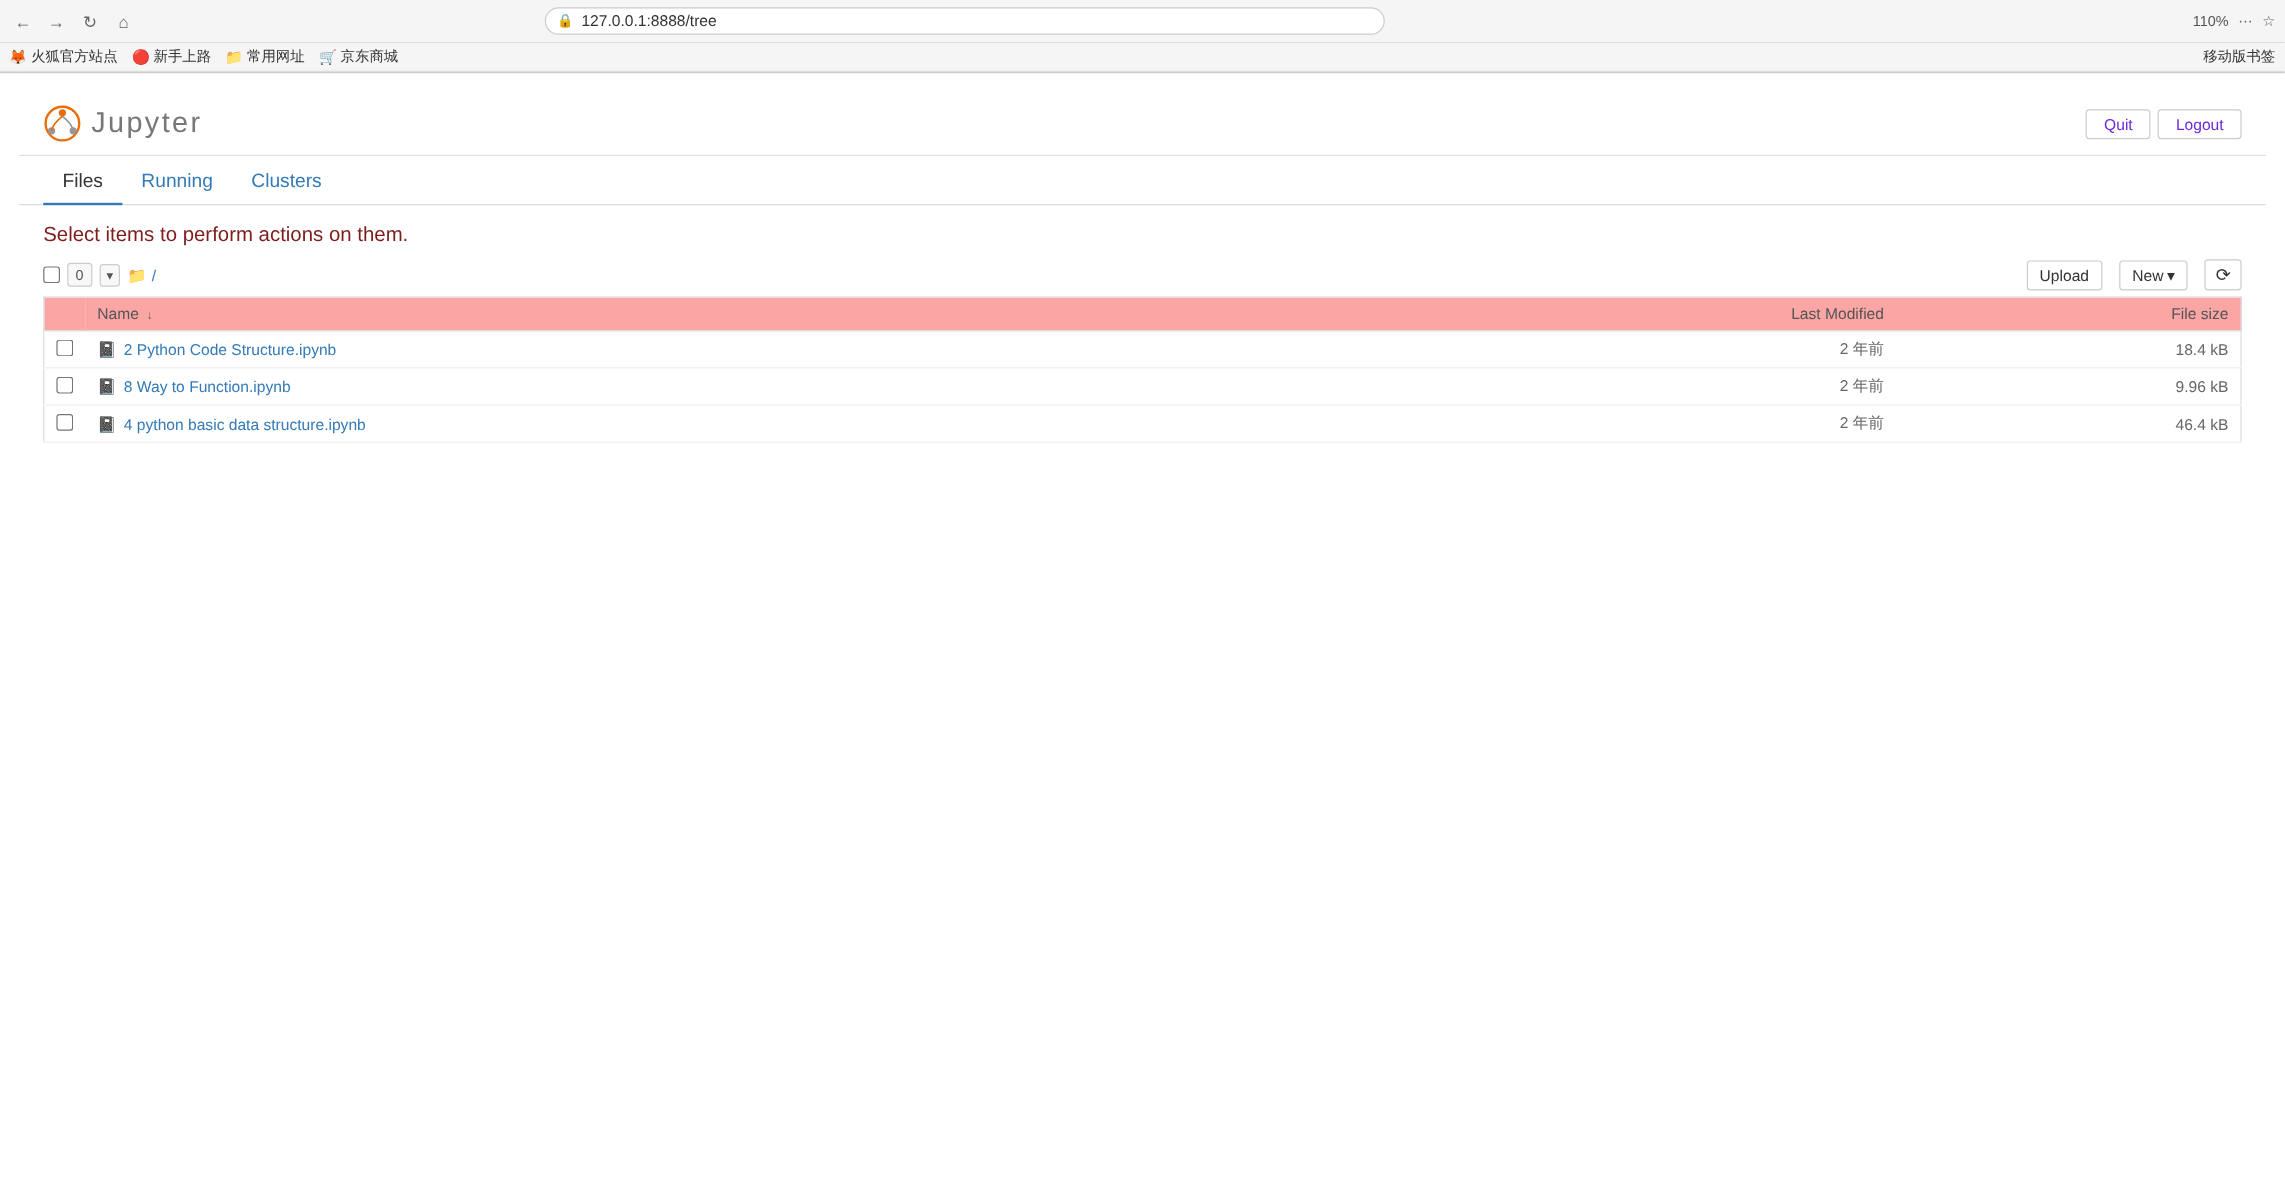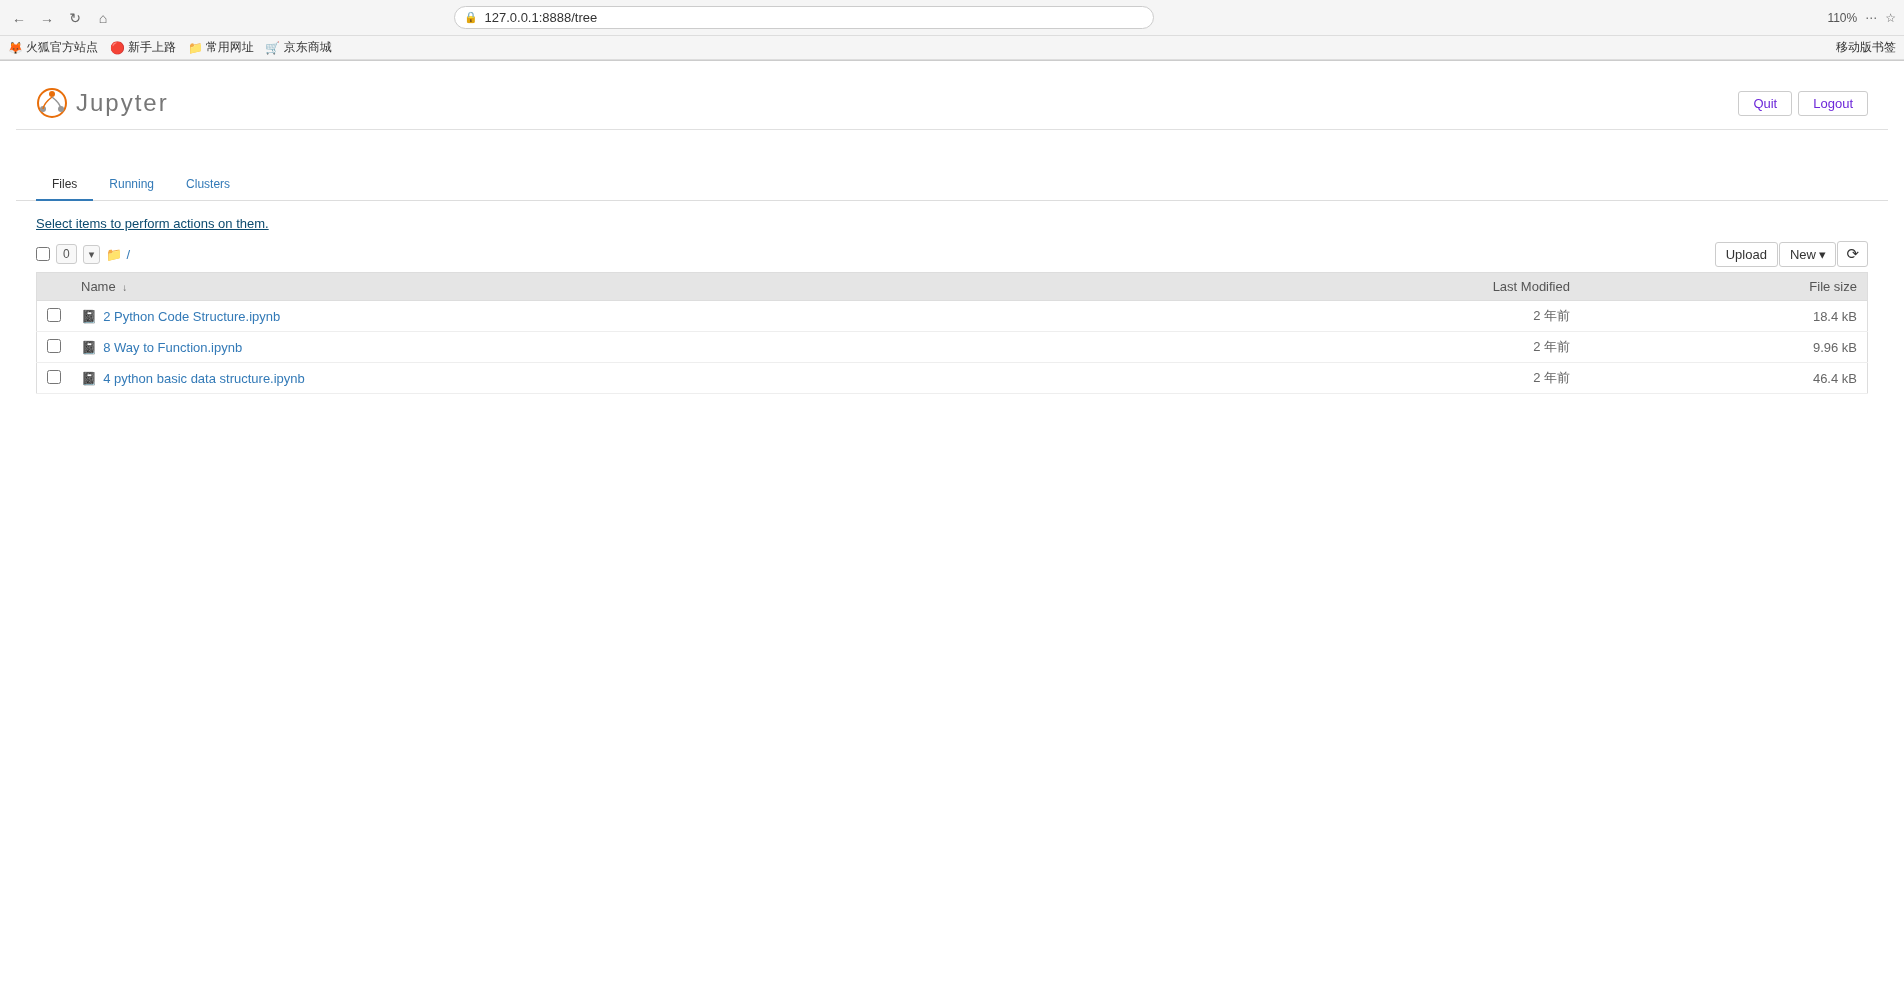--- a/index.html
+++ b/index.html
@@ -109,49 +109,47 @@
       border-bottom: 1px solid #ddd;
       padding: 0 20px;
       margin-top: 5px;
     }
     .tab {
       padding: 8px 16px;
       cursor: pointer;
       color: #337ab7;
       border-bottom: 2px solid transparent;
       margin-bottom: -1px;
-      font-size: 12px;
-      margin-top: 34px;
+      font-size: 16px;
     }
     .tab.active {
       color: #333;
       border-bottom: 2px solid #337ab7;
     }
 
     
     .main-area {
       padding: 15px 20px;
     }
 
     .instructions {
-      font-size: 13px;
-      color: #0c4a6e;
+      font-size: 17px;
+      color: #7f1d1d;
       margin-bottom: 10px;
-      text-decoration: underline;
     }
 
     
     .file-toolbar {
       display: flex;
       align-items: center;
       justify-content: space-between;
       margin-bottom: 5px;
     }
     .toolbar-left { display: flex; align-items: center; gap: 6px; }
-    .toolbar-right { display: flex; align-items: center; gap: 1px; }
+    .toolbar-right { display: flex; align-items: center; gap: 14px; }
 
     .checkbox-all {
       width: 14px; height: 14px;
       cursor: pointer;
     }
     .count-badge {
       font-size: 12px;
       color: #555;
       padding: 2px 6px;
       border: 1px solid #ccc;
@@ -185,21 +183,21 @@
     .new-btn { display: flex; align-items: center; gap: 3px; }
     .refresh-btn { font-size: 15px; padding: 3px 8px; }
 
     
     .file-table {
       width: 100%;
       border-collapse: collapse;
       border: 1px solid #ddd;
     }
     .file-table thead tr {
-      background: #e5e5e5;
+      background: #fca5a5;
       margin-left: 48px;
     }
     .file-table th {
       padding: 6px 10px;
       text-align: left;
       font-weight: normal;
       font-size: 13px;
       color: #555;
       border-bottom: 1px solid #ddd;
     }

